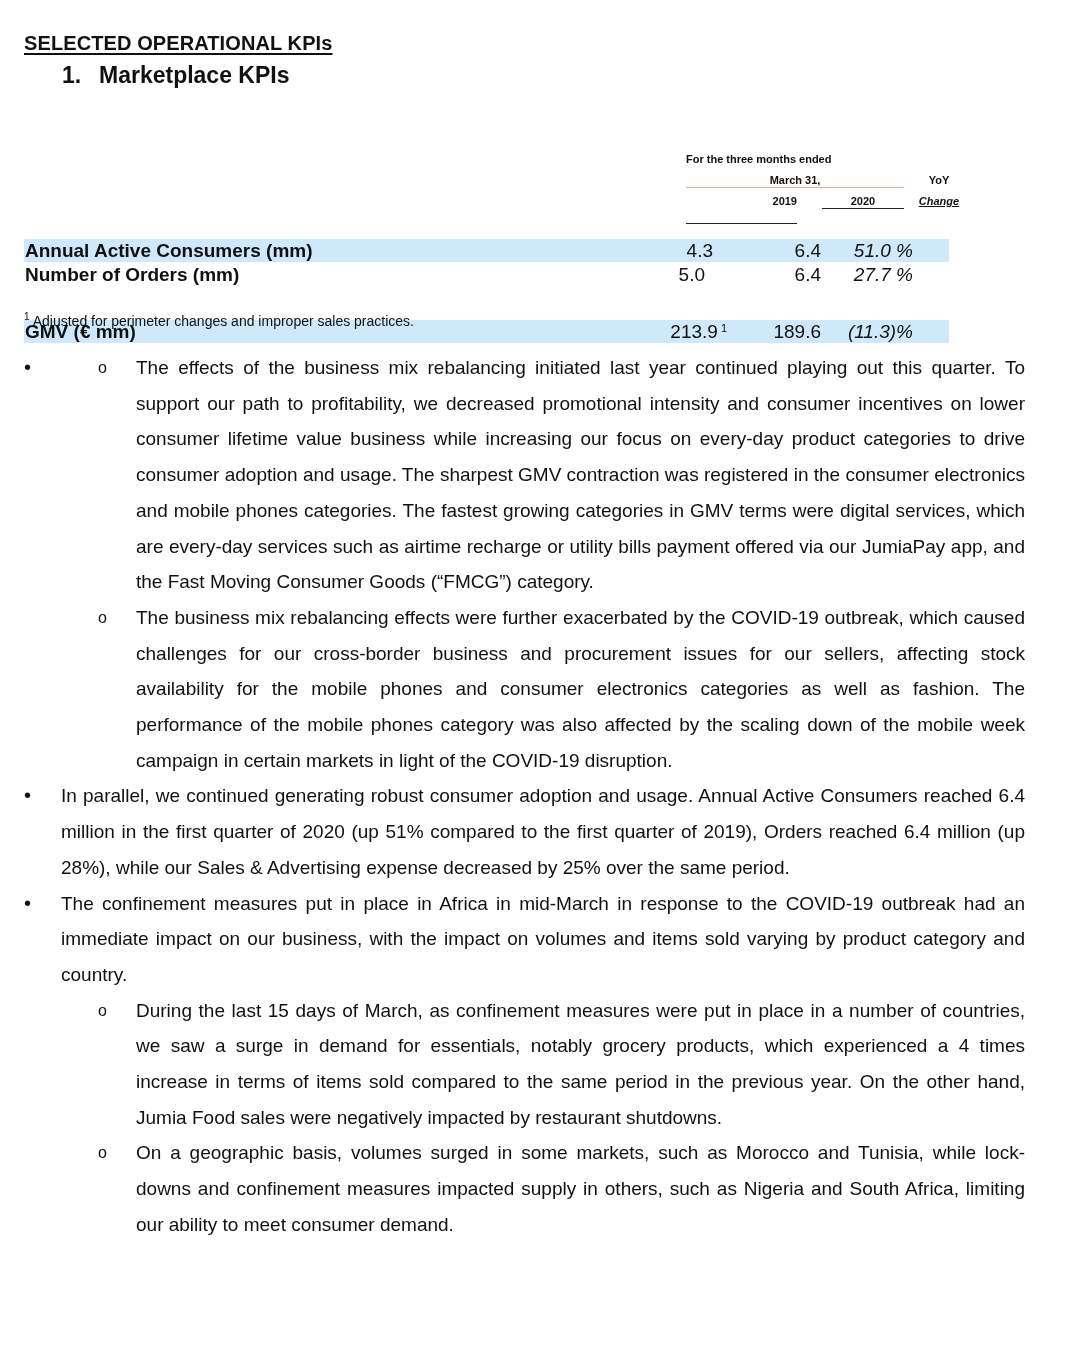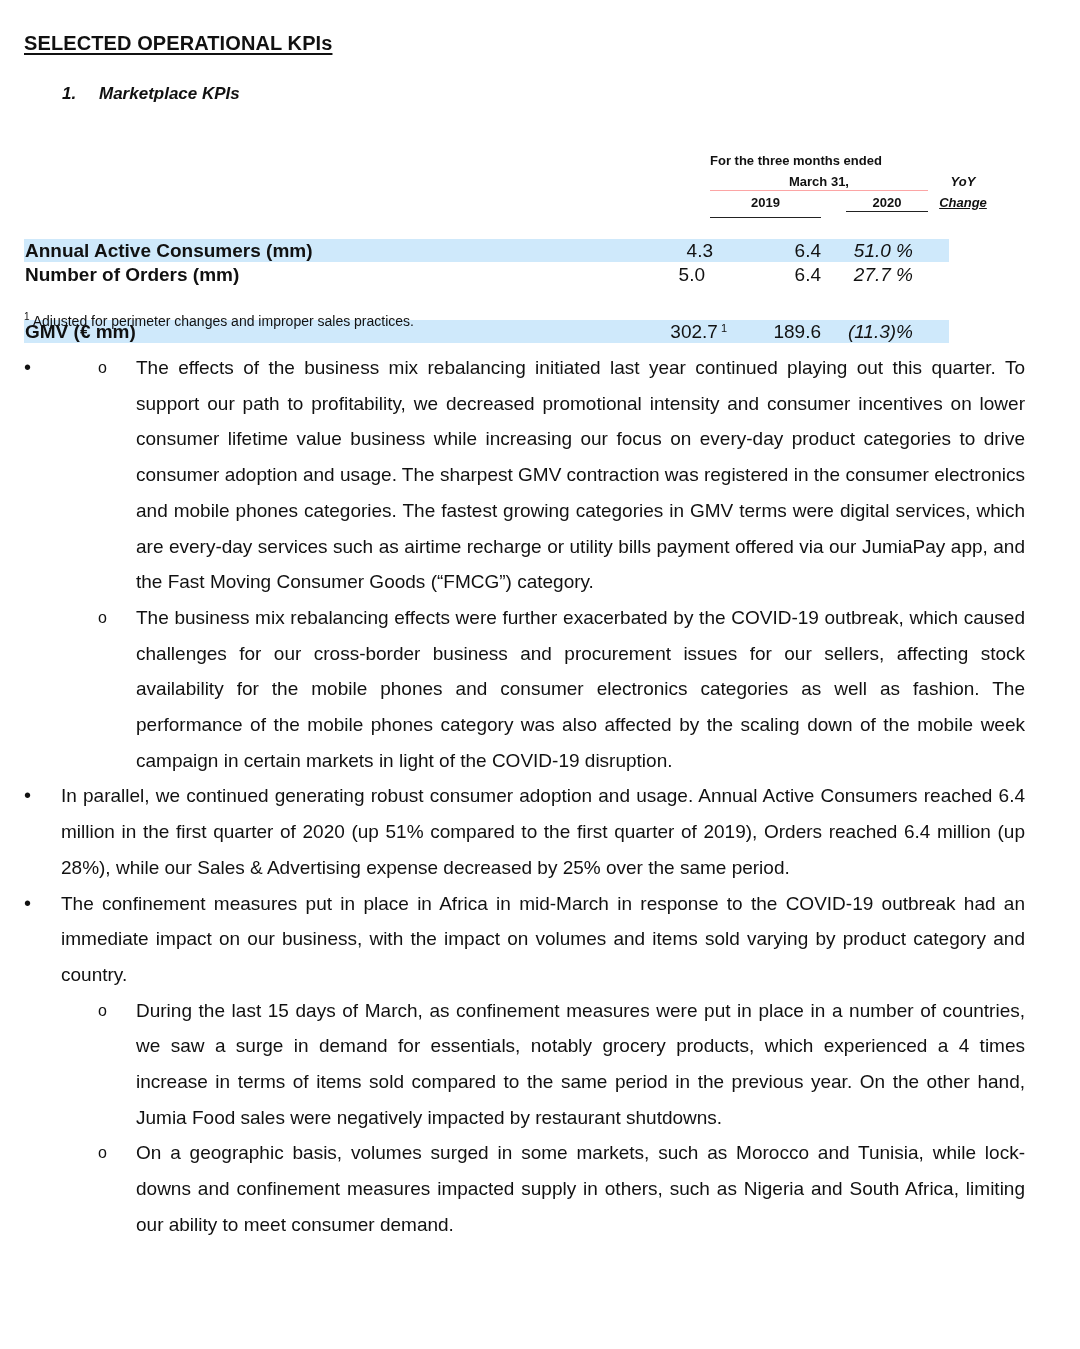--- a/index.html
+++ b/index.html
@@ -6,31 +6,31 @@
   body {
     width: 1080px; height: 1349px; position: relative; overflow: hidden;
     font-family: "Liberation Sans", sans-serif; color: #111111;
   }
   .section-title {
     position: absolute; left: 24px; top: 32px;
     font-size: 20px; font-weight: bold; text-decoration: underline;
     text-underline-offset: 3px; letter-spacing: 0.1px;
   }
   .sub-title {
-    position: absolute; left: 62px; top: 84px;
-    font-size: 17px; font-weight: bold; font-style: italic;
+    position: absolute; left: 62px; top: 62px;
+    font-size: 23px; font-weight: bold; 
   }
   .sub-title .num { display: inline-block; width: 37px; }
 
   
-  .th { position: absolute; font-size: 13px; font-weight: bold; margin-left: 24px; }
+  .th { position: absolute; font-size: 11px; font-weight: bold; }
   .th-period { left: 686px; top: 153px; width: 220px; }
   .th-march { left: 686px; top: 174px; width: 218px; text-align: center; border-bottom: 1px solid #fca5a5; padding-bottom: 1px; }
-  .th-yoy { left: 908px; top: 174px; width: 62px; text-align: center; font-style: italic; }
-  .th-2019 { left: 686px; top: 195px; width: 111px; text-align: center; border-bottom: 1px solid #222; padding-bottom: 7px; }
+  .th-yoy { left: 908px; top: 174px; width: 62px; text-align: center; }
+  .th-2019 { left: 686px; top: 195px; width: 111px; text-align: right; border-bottom: 1px solid #222; padding-bottom: 16px; }
   .th-2020 { left: 822px; top: 195px; width: 82px; text-align: center; border-bottom: 1px solid #222; padding-bottom: 1px; }
   .th-change { left: 908px; top: 195px; width: 62px; text-align: center; font-style: italic; text-decoration: underline; }
 
   .kpi-row {
     position: absolute; left: 24px; width: 925px; height: 23px;
     font-size: 19px; line-height: 23px;
   }
   .kpi-row.shaded { background: #cfe9fb; }
   .kpi-row .label { position: absolute; left: 1px; font-weight: bold; }
   .kpi-row .v2019 { position: absolute; right: 236px; }
@@ -77,21 +77,21 @@
     <span class="vyoy">51.0 %</span>
   </div>
   <div class="kpi-row" style="top:263px;">
     <span class="label">Number of Orders (mm)</span>
     <span class="v2019" style="right:244px;margin-left:48px;">5.0</span>
     <span class="v2020">6.4</span>
     <span class="vyoy">27.7 %</span>
   </div>
   <div class="kpi-row shaded" style="top:287px;margin-top:33px;">
     <span class="label">GMV (€ mm)</span>
-    <span class="v2019" style="right:222px;"><span>302.7</span><sup>1</sup></span>
+    <span class="v2019" style="right:222px;"><span>213.9</span><sup>1</sup></span>
     <span class="v2020">189.6</span>
     <span class="vyoy">(11.3)%</span>
   </div>
 
   <div class="footnote"><sup>1</sup><span> Adjusted for perimeter changes and improper sales practices.</span></div>
 </div>
 
 <div class="body-text">
   <p class="para l1"><span class="bullet">•</span></p>
   <p class="para l2"><span class="bullet">o</span><span>The effects of the business mix rebalancing initiated last year continued playing out this quarter. To support our path to profitability, we decreased promotional intensity and consumer incentives on lower consumer lifetime value business while increasing our focus on every-day product categories to drive consumer adoption and usage. The sharpest GMV contraction was registered in the consumer electronics and mobile phones categories. The fastest growing categories in GMV terms were digital services, which are every-day services such as airtime recharge or utility bills payment offered via our JumiaPay app, and the Fast Moving Consumer Goods (“FMCG”) category.</span></p>

